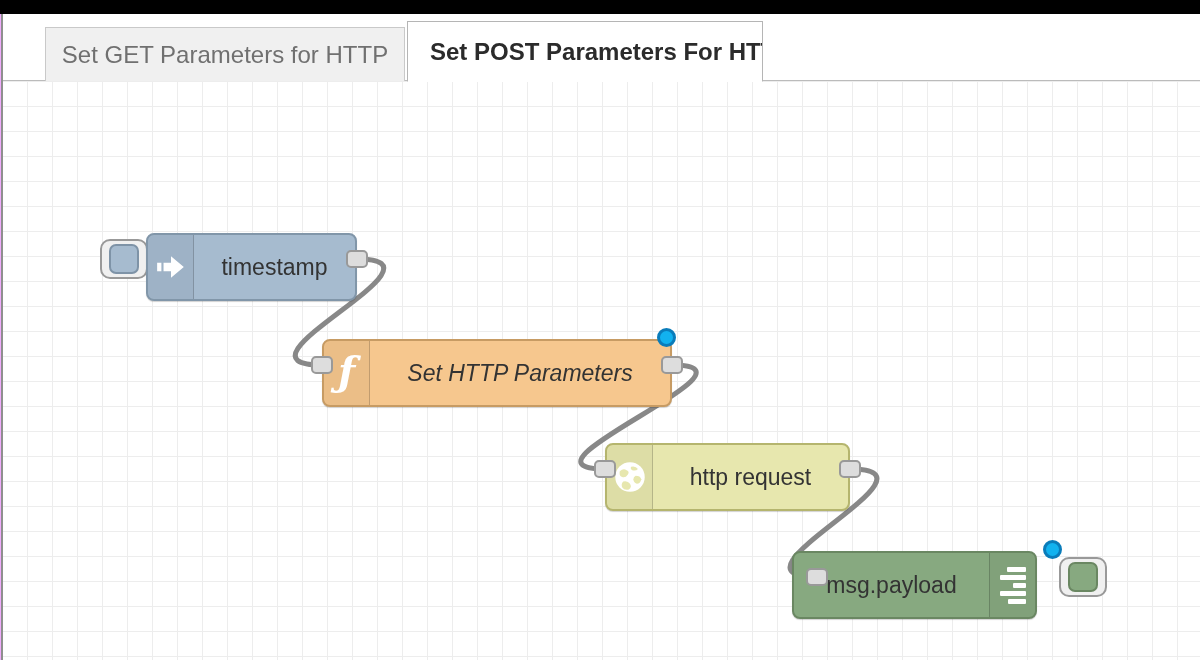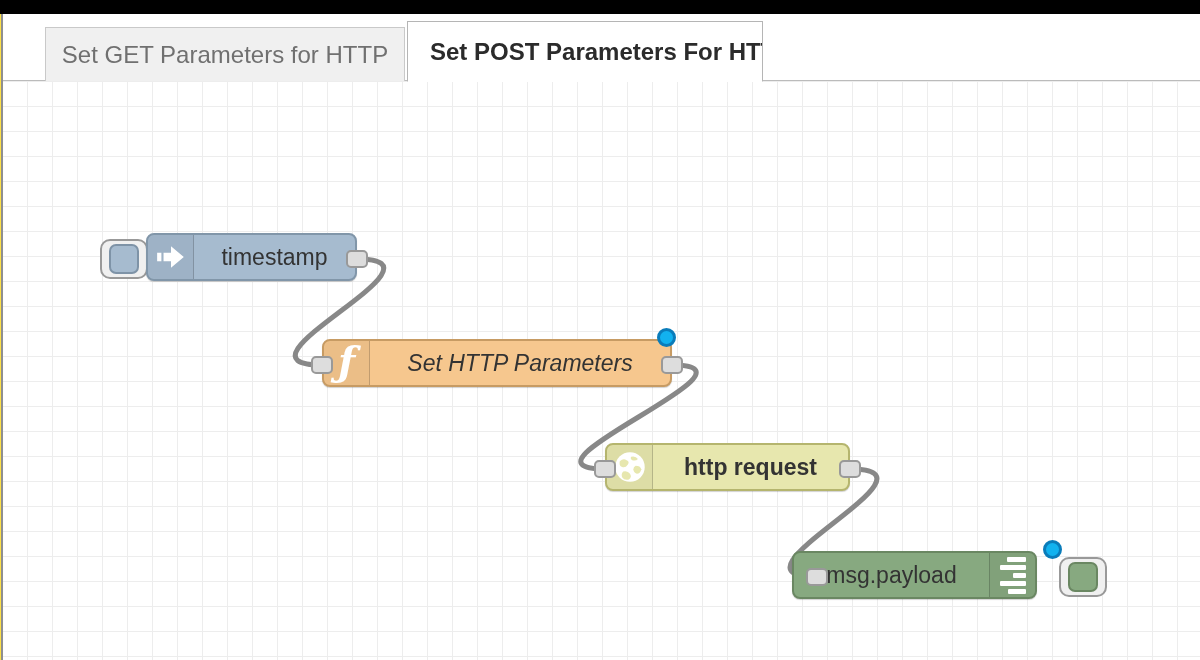--- a/index.html
+++ b/index.html
@@ -1,18 +1,18 @@
 <!DOCTYPE html>
 <html><head>
 <meta charset="utf-8">
 <style>
   * { margin: 0; padding: 0; box-sizing: border-box; }
   html, body { width: 1200px; height: 660px; overflow: hidden; background: #fff;
     font-family: "Liberation Sans", sans-serif; }
-  .screen { position: relative; width: 1200px; height: 660px; background: #fde047; }
+  .screen { position: relative; width: 1200px; height: 660px; background: #f0abfc; }
 
   
   .topbar { position: absolute; left: 0; top: 0; width: 1200px; height: 14px; background: #000; }
 
   
   .left-edge { position: absolute; left: 1px; top: 14px; width: 2px; height: 646px; background: #8f8f8f; }
 
   
   .tabstrip { position: absolute; left: 3px; top: 14px; width: 1197px; height: 67px;
     background: #fff; border-bottom: 1px solid #bbb; }
@@ -29,21 +29,21 @@
   .canvas { position: absolute; left: 3px; top: 81px; width: 1197px; height: 579px;
     background-color: #fff;
     background-image: linear-gradient(#ededed 1px, transparent 1px),
                       linear-gradient(90deg, #ededed 1px, transparent 1px);
     background-size: 25px 25px; background-position: -1px 0px; }
 
   .wires { position: absolute; left: 0; top: 0; width: 1200px; height: 660px;
     pointer-events: none; z-index: 1; }
 
   
-  .node-body { position: absolute; height: 48px; border-radius: 8px;
+  .node-body { position: absolute; height: 68px; border-radius: 8px;
     box-shadow: 0 1px 1px rgba(0,0,0,0.18); display: flex; align-items: stretch;
     z-index: 3; text-align: right; }
   .icon-region { width: 46px; background: rgba(0,0,0,0.045); display: flex;
     align-items: center; justify-content: center; flex: none; }
   .icon-region.left { border-right: 1px solid rgba(0,0,0,0.18);
     border-radius: 7px 0 0 7px; }
   .icon-region.right { border-left: 1px solid rgba(0,0,0,0.18);
     border-radius: 0 7px 7px 0; }
   .node-label { flex: 1; display: flex; align-items: center; justify-content: center;
     font-size: 23px; color: #333; white-space: nowrap; overflow: hidden; }
@@ -63,21 +63,21 @@
   .node-inject { left: 146px; top: 233px; width: 211px; background: #a6bbcf;
     border: 2px solid #8196a9; }
   .btn-inject { left: 100px; top: 239px; }
   .btn-inject .btn-inner { background: #a6bbcf; border: 2px solid #7e93a7; }
 
   .node-function { left: 322px; top: 339px; width: 350px; background: #f6c78e;
     border: 2px solid #c79b63; }
   .node-function .node-label { font-style: italic; }
 
   .node-http { left: 605px; top: 443px; width: 245px; background: #e7e7ae;
-    border: 2px solid #b5b56e; font-weight: bold; }
+    border: 2px solid #b5b56e; }
 
   .node-debug { left: 792px; top: 551px; width: 245px; background: #87a980;
     border: 2px solid #6a8762; }
   .btn-debug { left: 1059px; top: 557px; }
   .btn-debug .btn-inner { background: #87a980; border: 2px solid #6a8762; }
 
   .fx-glyph { font-family: "DejaVu Serif", serif; font-style: italic; font-weight: 700;
     color: #fff; font-size: 40px; line-height: 1; transform: translateY(-2px); }
 
   .debug-bars { display: flex; flex-direction: column; align-items: flex-end; gap: 3px; }

